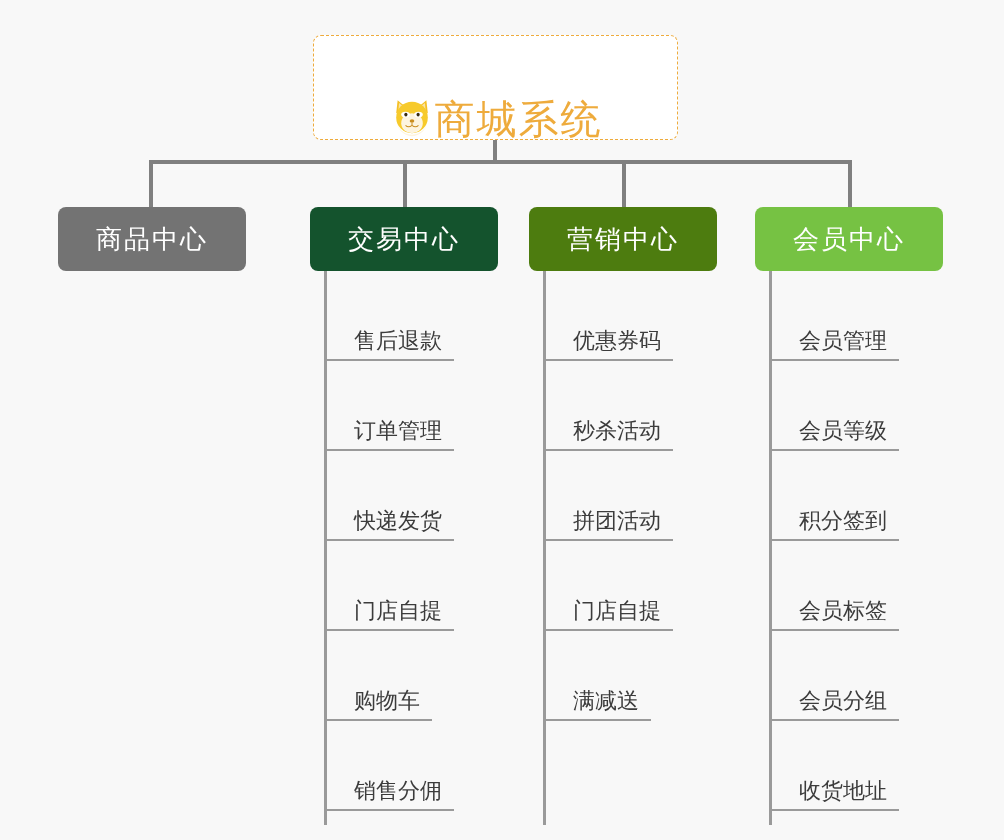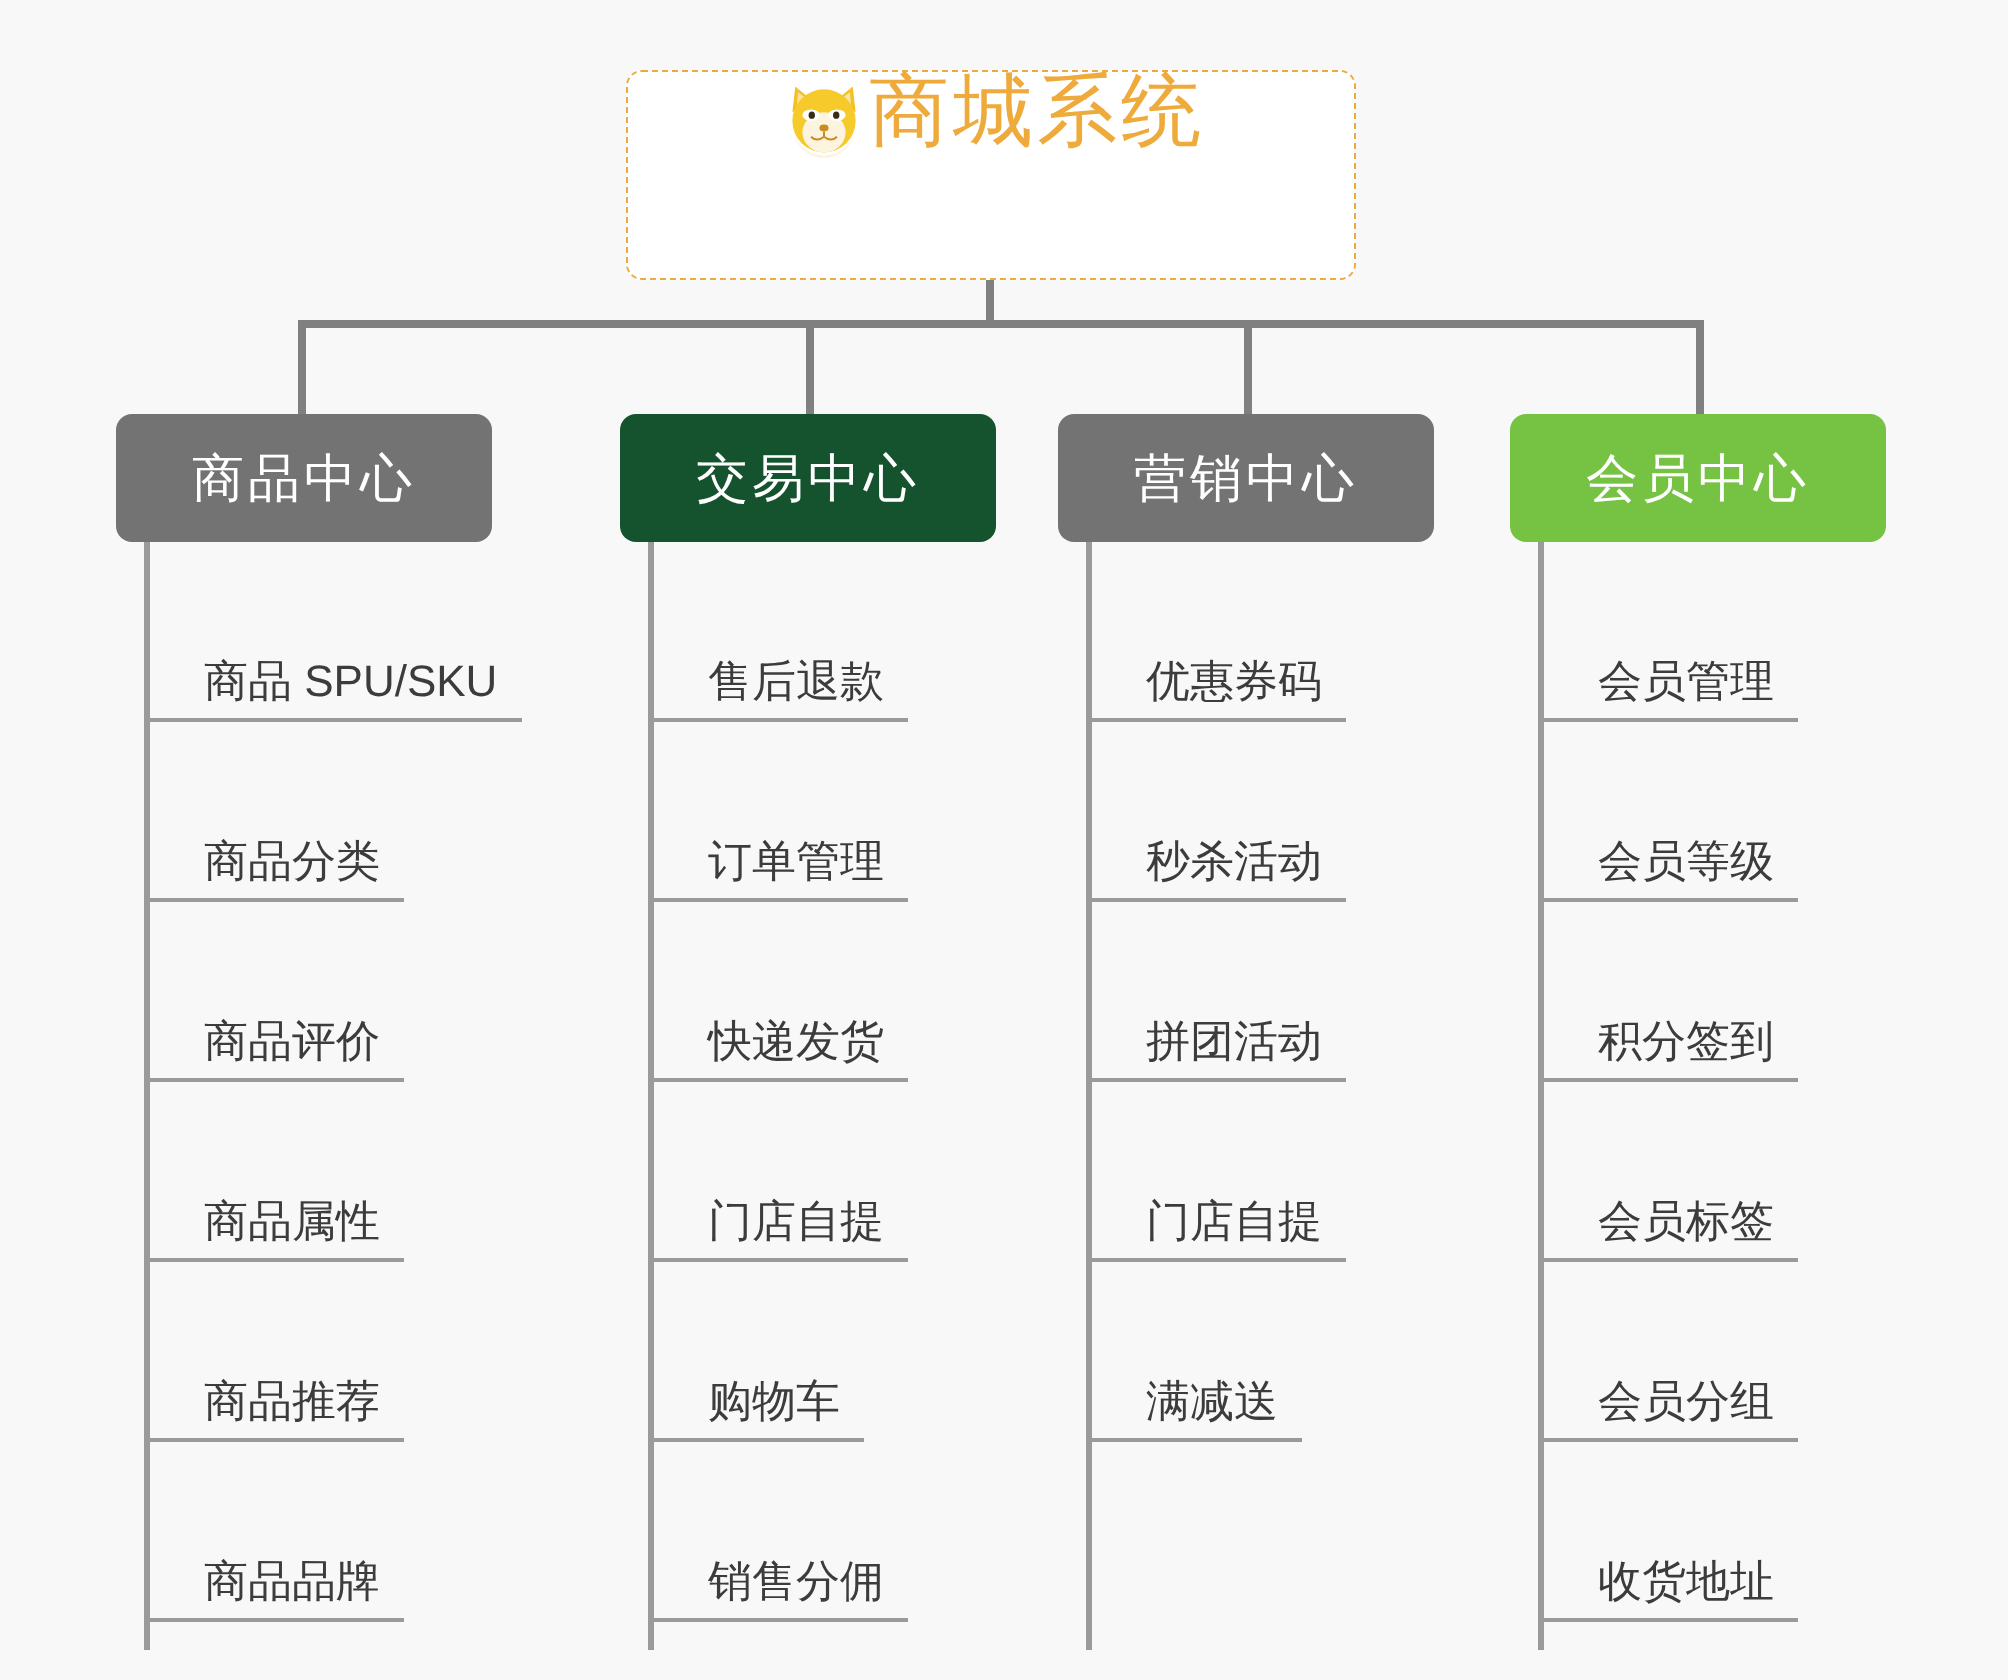--- a/index.html
+++ b/index.html
@@ -24,21 +24,21 @@
     position: absolute;
     left: 313px;
     top: 35px;
     width: 365px;
     height: 105px;
     background: #ffffff;
     border: 1px dashed #eeab3c;
     border-radius: 8px;
     box-sizing: border-box;
     display: flex;
-    align-items: flex-start;
+    align-items: flex-end;
     justify-content: center;
   }
   .root-emoji {
     width: 46px;
     height: 46px;
     position: relative;
     flex: 0 0 auto;
   }
   .root-title {
     font-size: 40px;
@@ -159,48 +159,27 @@
   <div class="conn conn-drop" style="left: 403px; background: rgb(128, 128, 128);"></div>
   <div class="conn conn-drop" style="left: 622px; background: rgb(128, 128, 128);"></div>
   <div class="conn conn-drop" style="left: 848px; background: rgb(128, 128, 128);"></div>
 
   <div class="cat-box" style="left: 58px; background: #737373;">
     <span>商品中心</span>
   </div>
   <div class="cat-box" style="left: 310px; background: #14532d;">
     <span>交易中心</span>
   </div>
-  <div class="cat-box" style="left: 529px; background: #737373;">
+  <div class="cat-box" style="left: 529px; background: #4d7c0f;">
     <span>营销中心</span>
   </div>
   <div class="cat-box" style="left: 755px; background: rgb(118, 194, 67);">
     <span>会员中心</span>
   </div>
 
-  <div class="col" style="left:58px;">
-    <div class="col-rail"></div>
-    <div class="leaf">
-        <span class="leaf-label">商品 SPU/SKU</span>
-      </div>
-    <div class="leaf">
-        <span class="leaf-label">商品分类</span>
-      </div>
-    <div class="leaf">
-        <span class="leaf-label">商品评价</span>
-      </div>
-    <div class="leaf">
-        <span class="leaf-label">商品属性</span>
-      </div>
-    <div class="leaf">
-        <span class="leaf-label">商品推荐</span>
-      </div>
-    <div class="leaf">
-        <span class="leaf-label">商品品牌</span>
-      </div>
-  </div>
 
   <div class="col" style="left:310px;">
     <div class="col-rail"></div>
     <div class="leaf">
         <span class="leaf-label">售后退款</span>
       </div>
     <div class="leaf">
         <span class="leaf-label">订单管理</span>
       </div>
     <div class="leaf">

